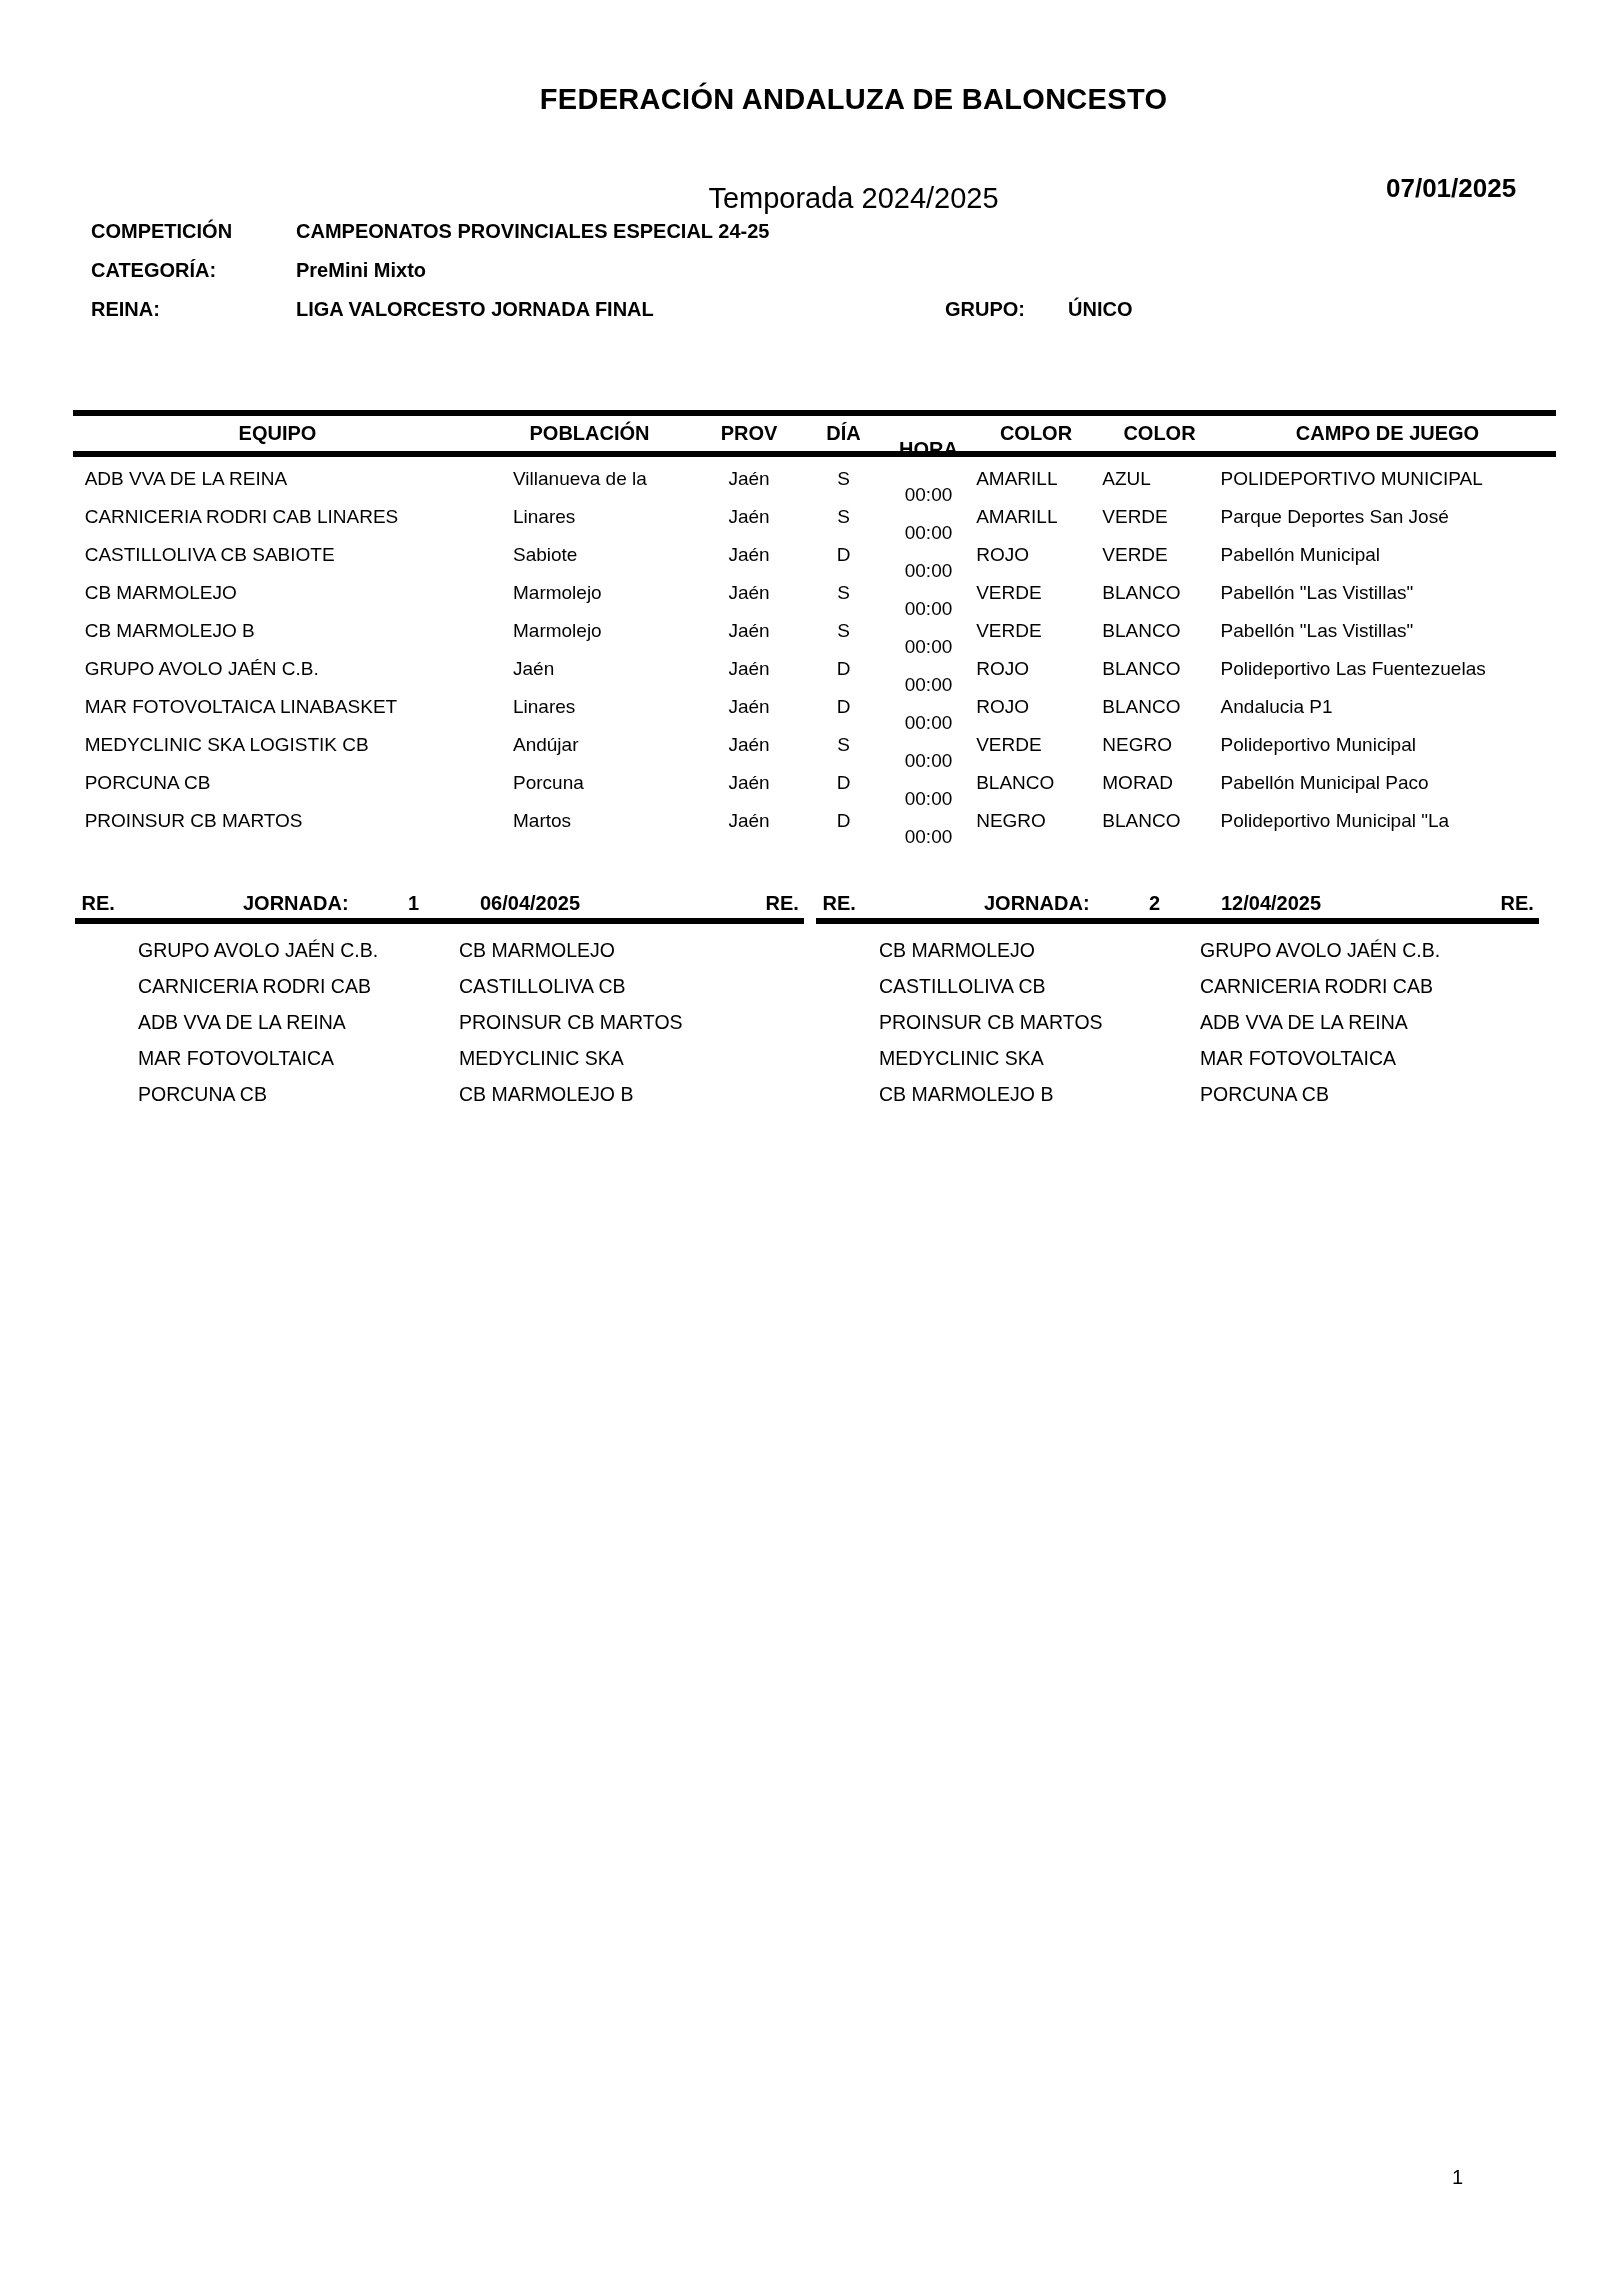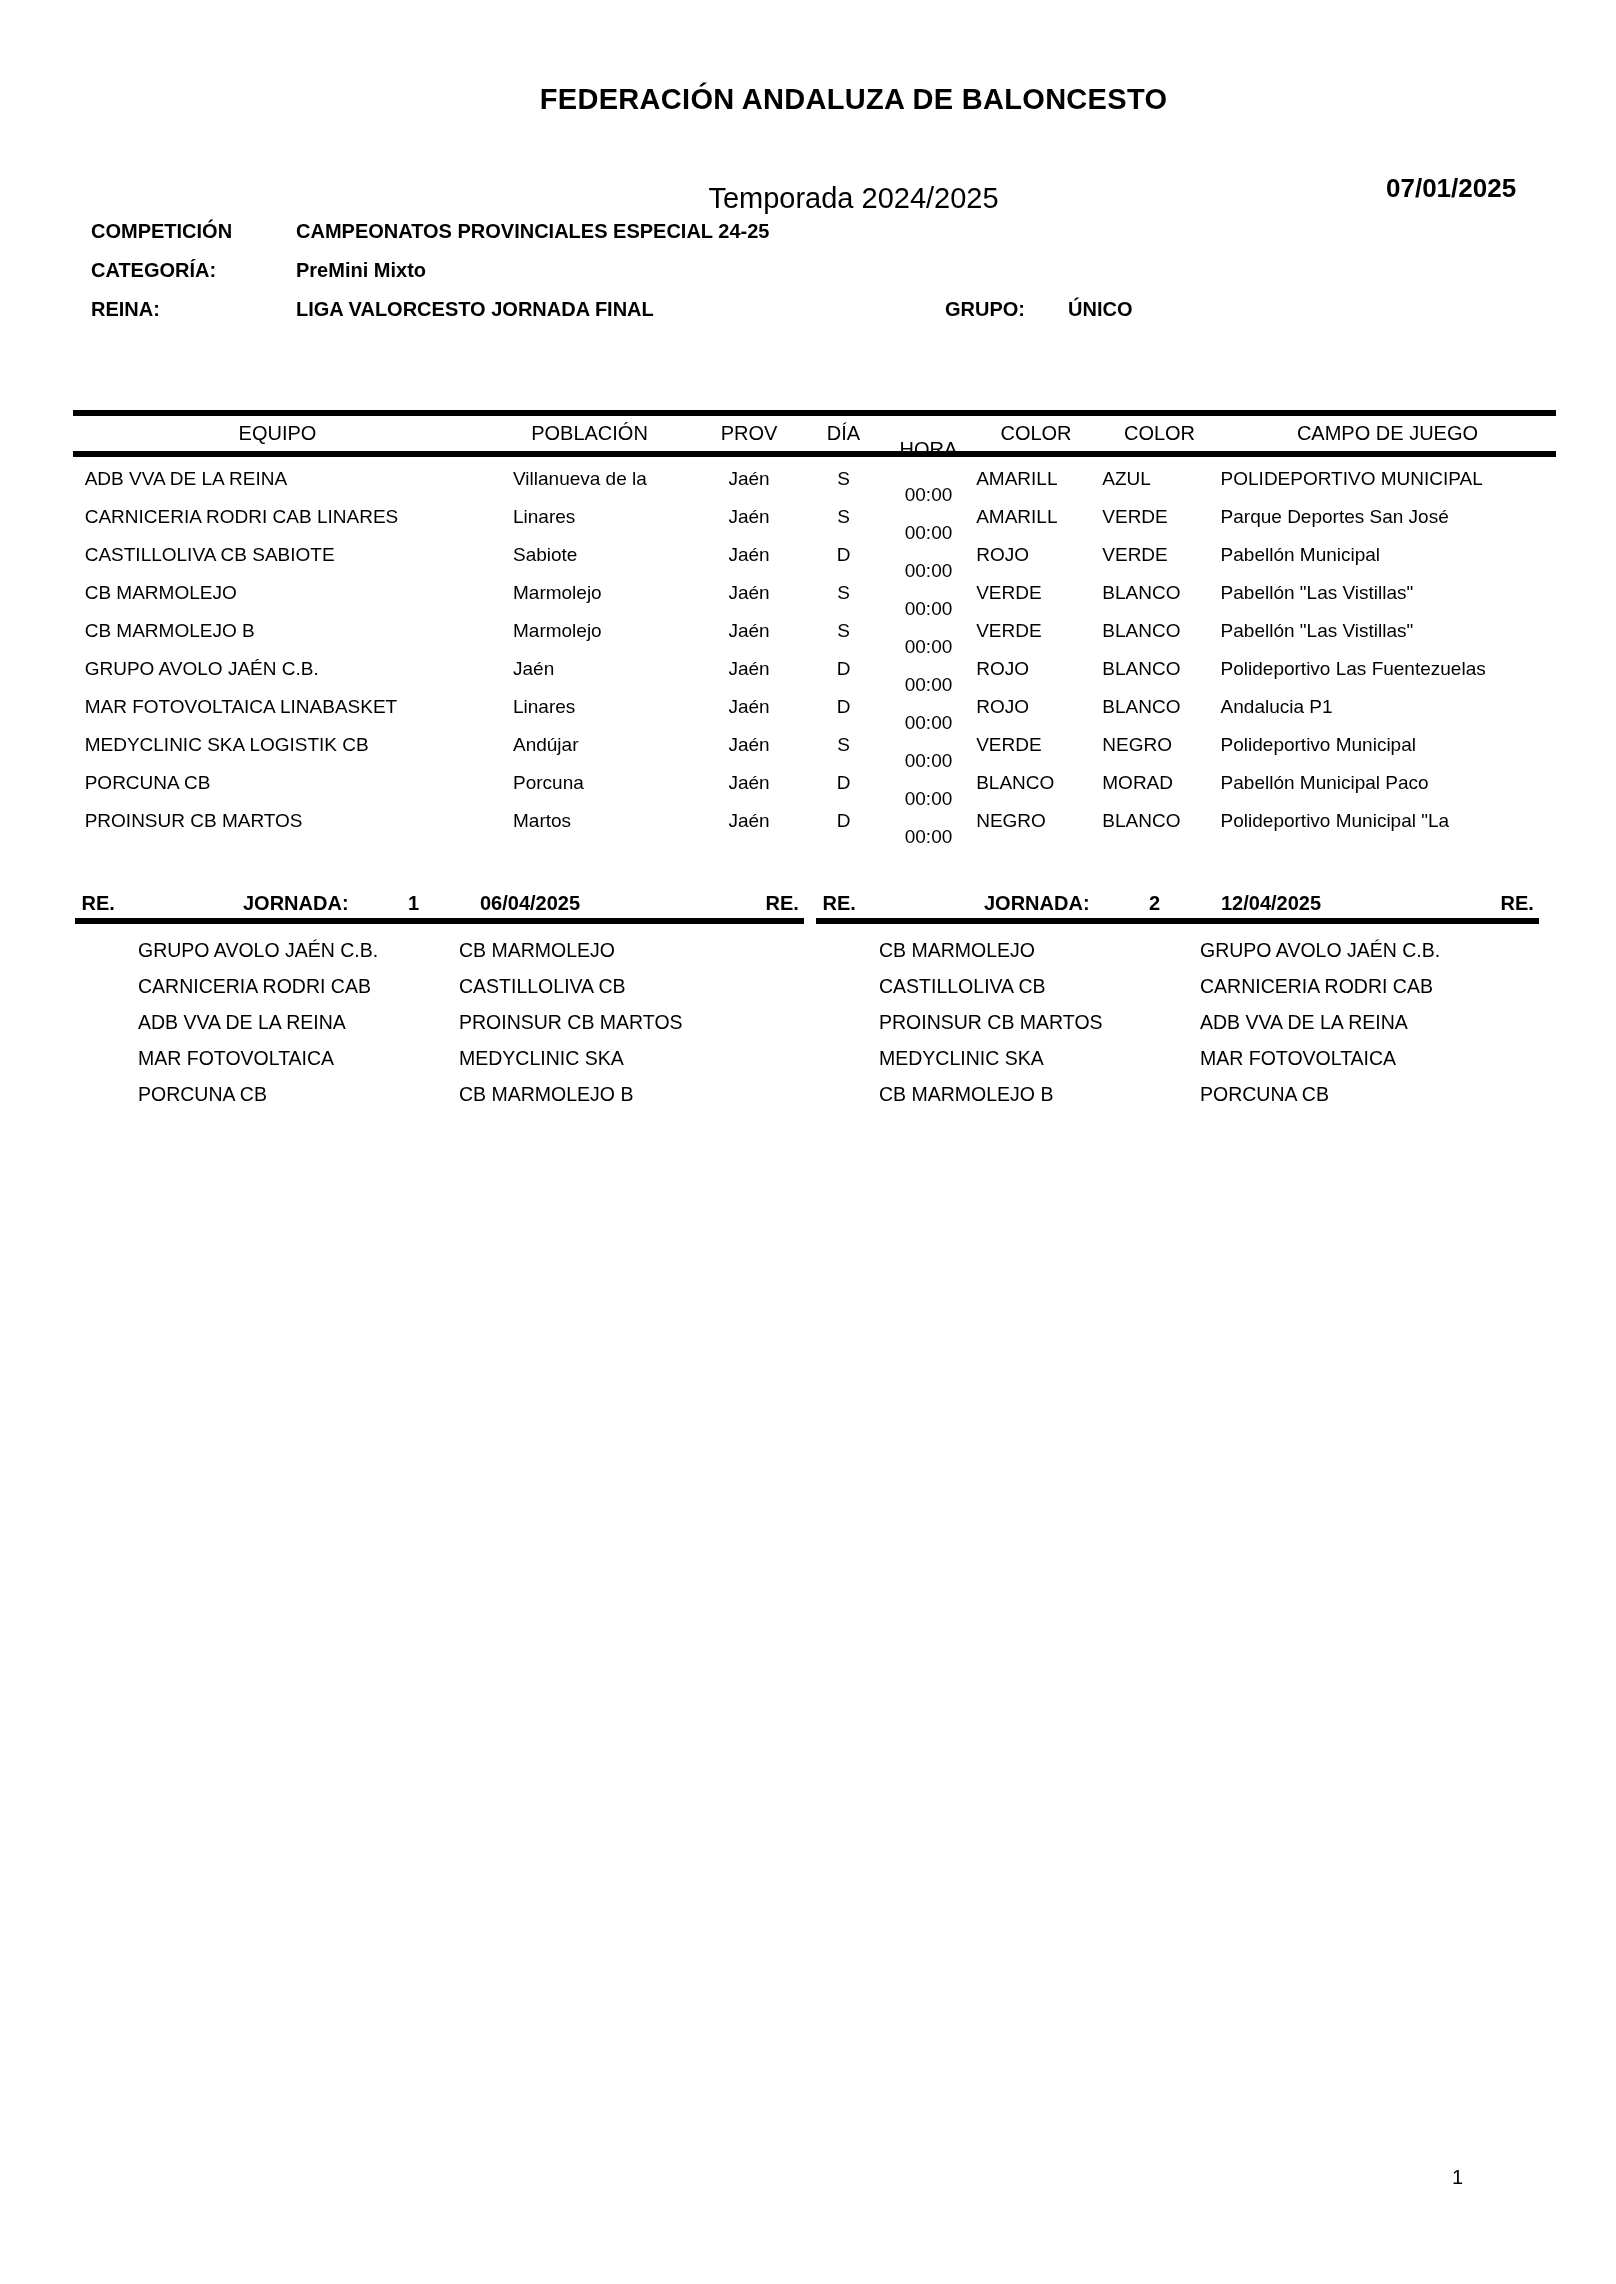--- a/index.html
+++ b/index.html
@@ -19,21 +19,21 @@
   .info-label { position:absolute; left:91px; white-space:nowrap; }
   .info-value { position:absolute; left:296px; white-space:nowrap; }
   .row-comp { top:220px; } .row-cat { top:259px; } .row-fase { top:298px; }
   .group-label { position:absolute; left:945px; white-space:nowrap; }
   .group-value { position:absolute; left:1068px; white-space:nowrap; }
 
   .cal-title { top:355px; font-size:31px; font-weight:bold; }
 
   .cal-table { position:absolute; left:73px; top:410px; width:1483px; }
   .rule { height:5.9px; background:#000; }
-  .thead { display:flex; align-items:center; height:35px; font-size:20px; font-weight:normal; }
+  .thead { display:flex; align-items:center; height:35px; font-size:20px; font-weight:bold; }
   .thead > div { text-align:center; white-space:nowrap; }
   .tbody { padding-top:3.3px; }
   .trow { display:flex; align-items:center; height:38px; font-size:19px; }
   .trow > div { white-space:nowrap; overflow:hidden; }
 
   .col-equipo { flex:0 0 409px; }
   .col-pob    { flex:0 0 215px; }
   .col-prov   { flex:0 0 104px; }
   .col-dia    { flex:0 0 85px; }
   .col-hora   { flex:0 0 85px;margin-top:32px; }

